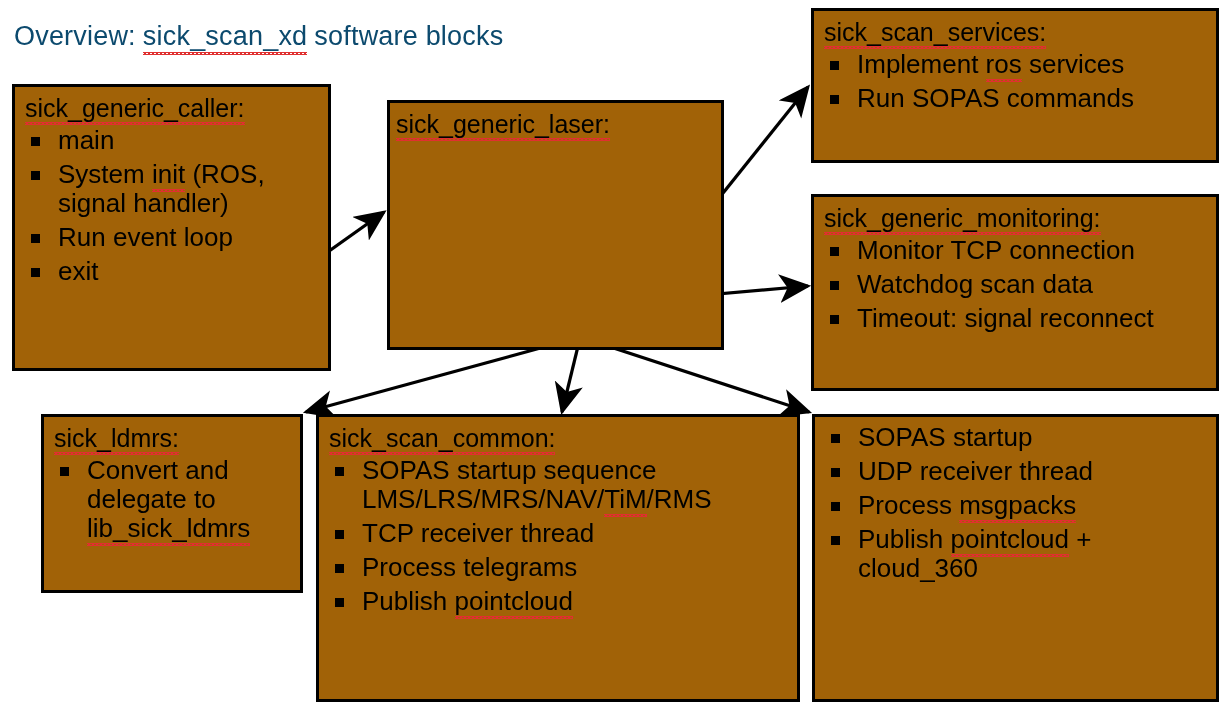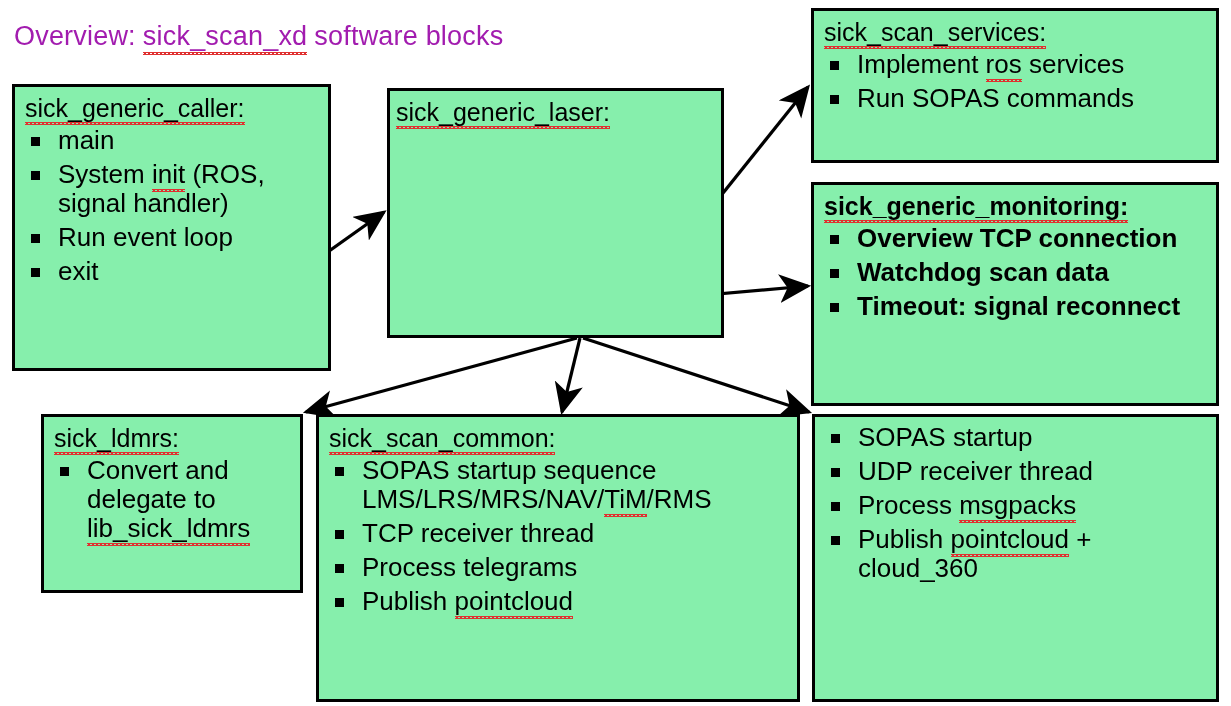--- a/index.html
+++ b/index.html
@@ -21,29 +21,29 @@
 
   
   #diagram-title {
     position: absolute;
     left: 14px;
     top: 20px;
     font-size: 27px;
     line-height: 32px;
     letter-spacing: 0.2px;
     white-space: nowrap;
-    color: #a21caf;
+    color: #0c4a6e;
   }
   #diagram-title .sp { display: inline-block; width: 7px; }
 
   
   .block {
     position: absolute;
     box-sizing: border-box;
-    background: #86efac;
+    background: #a16207;
     border: 3px solid #000000;
     padding: 6px 8px 6px 10px;
   }
   .block-title {
     font-size: 25px;
     line-height: 31px;
     text-decoration: underline;
     text-underline-offset: 2px;
     white-space: nowrap;
     margin-bottom: 2px;
@@ -94,23 +94,23 @@
   #arrow-layer {
     position: absolute;
     left: 0; top: 0;
     width: 1231px;
     height: 706px;
     pointer-events: none;
   }
 
   
   #block-sick-generic-caller { left: 12px;  top: 84px;  width: 319px; height: 287px; }
-  #block-sick-generic-laser  { left: 387px; top: 88px;  width: 337px; height: 250px; padding-left: 6px; }
+  #block-sick-generic-laser  { left: 387px; top: 100px;  width: 337px; height: 250px; padding-left: 6px; }
   #block-sick-scan-services  { left: 811px; top: 8px;   width: 408px; height: 155px; }
-  #block-sick-generic-monitoring { left: 811px; top: 182px; width: 408px; height: 224px; font-weight: bold; }
+  #block-sick-generic-monitoring { left: 811px; top: 194px; width: 408px; height: 197px; }
   #block-sick-ldmrs          { left: 41px;  top: 414px; width: 262px; height: 179px; }
   #block-sick-scan-common    { left: 316px; top: 414px; width: 484px; height: 288px; }
   #block-sick-scansegment-xd { left: 812px; top: 414px; width: 407px; height: 288px; }
 </style>
 </head>
 <body>
 
 <div id="canvas">
 
   <div id="diagram-title">
@@ -155,21 +155,21 @@
     <div class="block-title"><span class="sq">sick_scan_services:</span></div>
     <ul class="bullets">
         <li>Implement <span class="sq">ros</span> services</li>
         <li>Run SOPAS commands</li>
       </ul>
   </div>
 
   <div class="block" id="block-sick-generic-monitoring">
     <div class="block-title"><span class="sq">sick_generic_monitoring:</span></div>
     <ul class="bullets">
-        <li>Overview TCP connection</li>
+        <li>Monitor TCP connection</li>
         <li>Watchdog scan data</li>
         <li>Timeout: signal reconnect</li>
       </ul>
   </div>
 
   <div class="block" id="block-sick-scan-common">
     <div class="block-title"><span class="sq">sick_scan_common:</span></div>
     <ul class="bullets">
         <li>SOPAS startup sequence LMS/LRS/MRS/NAV/<span class="sq">TiM</span>/RMS</li>
         <li>TCP receiver thread</li>

